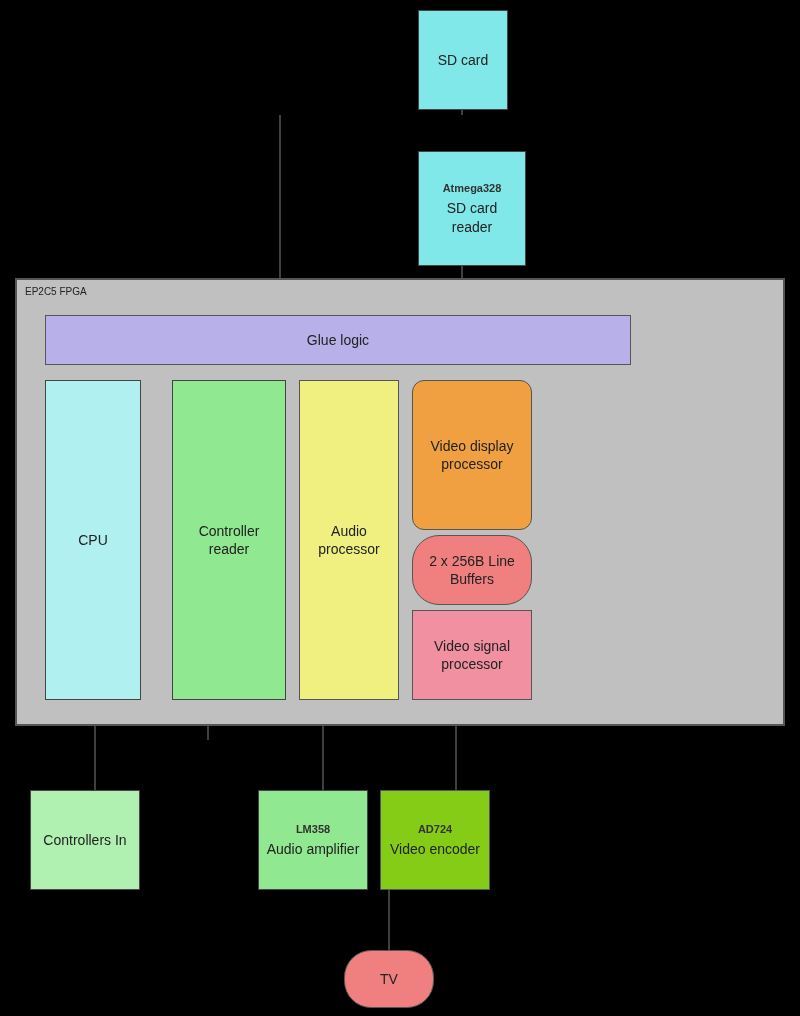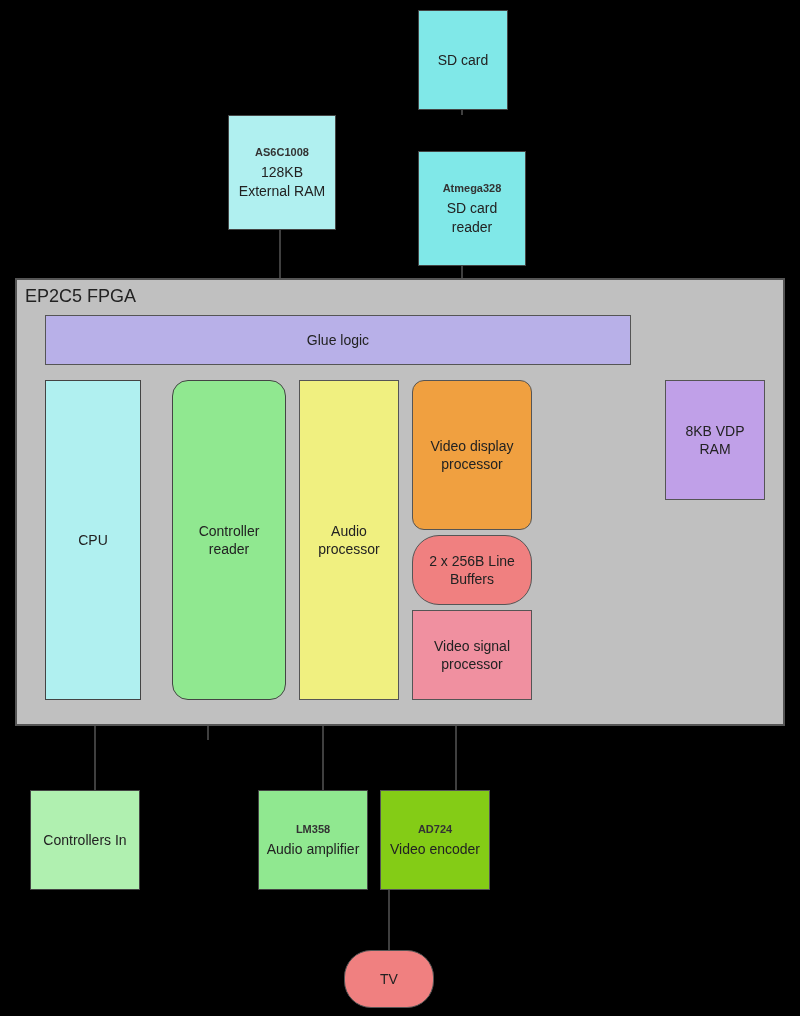--- a/index.html
+++ b/index.html
@@ -59,21 +59,21 @@
 
     .fpga-container {
       position: absolute;
       background: #c0c0c0;
       border: 2px solid #555;
     }
 
     .fpga-label {
       position: absolute;
       color: #222;
-      font-size: 18px;
+      font-size: 10px;
       font-weight: normal;
     }
 
     
     svg.connectors {
       position: absolute;
       top: 0; left: 0;
       width: 800px;
       height: 1016px;
       pointer-events: none;
@@ -126,66 +126,59 @@
 
     <line x1="456" y1="740" x2="456" y2="800"></line>
 
     <line x1="389" y1="890" x2="389" y2="950"></line>
   </svg>
 
   <div class="block cyan" style="left:418px; top:10px; width:90px; height:100px;">
     <span class="block-name">SD card</span>
   </div>
 
-  <div class="block light-cyan" style="left:228px; top:115px; width:108px; height:115px;">
-    <span class="chip-label">AS6C1008</span>
-    <span class="block-name">128KB External RAM</span>
-  </div>
 
   <div class="block cyan" style="left:418px; top:115px; width:108px; height:115px;margin-top:36px;">
     <span class="chip-label">Atmega328</span>
     <span class="block-name">SD card reader</span>
   </div>
 
   <div class="fpga-container" style="left:15px; top:278px; width:770px; height:448px;">
 
     <span class="fpga-label" style="top:6px; left:8px;">EP2C5 FPGA</span>
 
     <div class="block glue" style="left:28px; top:35px; width:586px; height:50px;">
       <span class="block-name">Glue logic</span>
     </div>
 
     <div class="block light-cyan" style="left:28px; top:100px; width:96px; height:320px;">
       <span class="block-name">CPU</span>
     </div>
 
-    <div class="block green" style="left:155px; top:100px; width:114px; height:320px;border-radius:16px;">
+    <div class="block green" style="left:155px; top:100px; width:114px; height:320px;">
       <span class="block-name">Controller reader</span>
     </div>
 
     <div class="block yellow" style="left:282px; top:100px; width:100px; height:320px;">
       <span class="block-name">Audio processor</span>
     </div>
 
     <div class="block orange" style="left:395px; top:100px; width:120px; height:150px;">
       <span class="block-name">Video display processor</span>
     </div>
 
     <div class="block salmon" style="left:395px; top:255px; width:120px; height:70px;">
       <span class="block-name">2 x 256B Line Buffers</span>
     </div>
 
     <div class="block pink" style="left:395px; top:330px; width:120px; height:90px;">
       <span class="block-name">Video signal processor</span>
     </div>
 
 
-    <div class="block lavender" style="left:648px; top:100px; width:100px; height:120px;">
-      <span class="block-name">8KB VDP RAM</span>
-    </div>
 
   </div>
 
   <div class="block light-green" style="left:30px; top:790px; width:110px; height:100px;">
     <span class="block-name">Controllers In</span>
   </div>
 
   <div class="block green" style="left:258px; top:790px; width:110px; height:100px;">
     <span class="chip-label">LM358</span>
     <span class="block-name">Audio amplifier</span>

